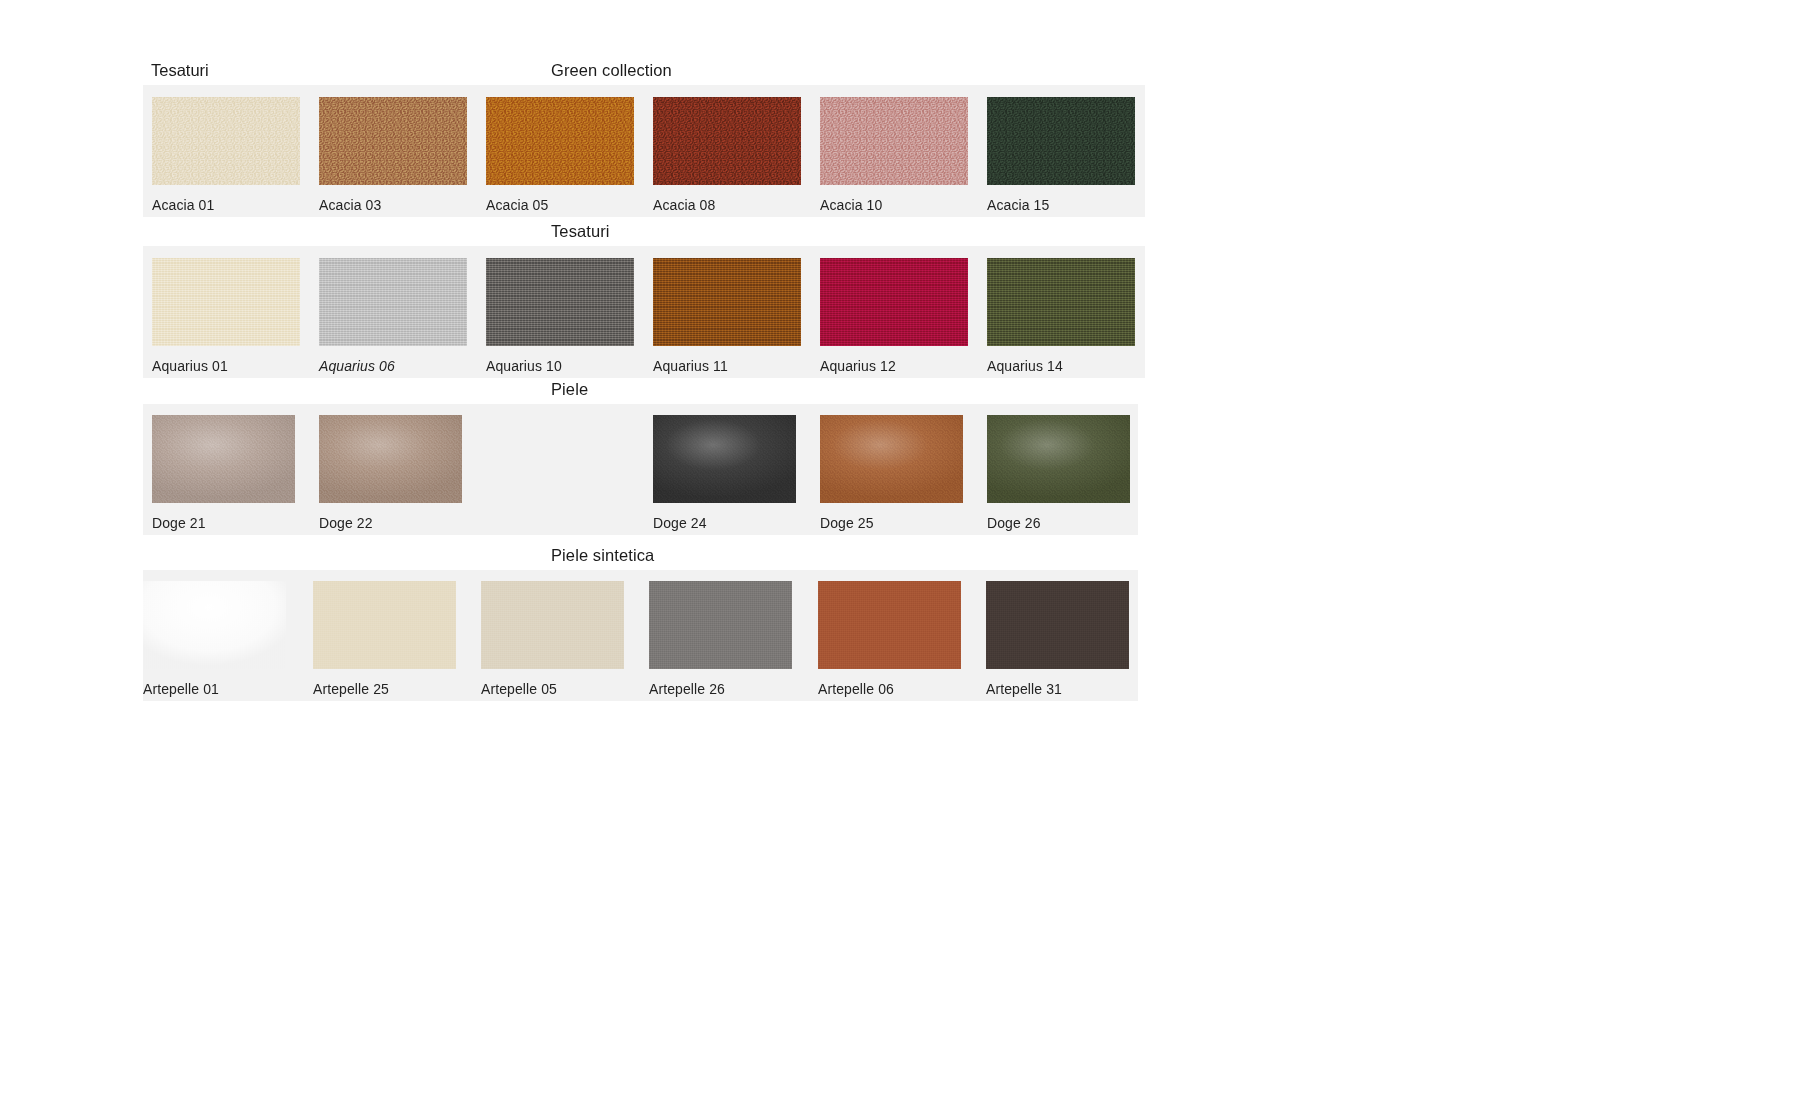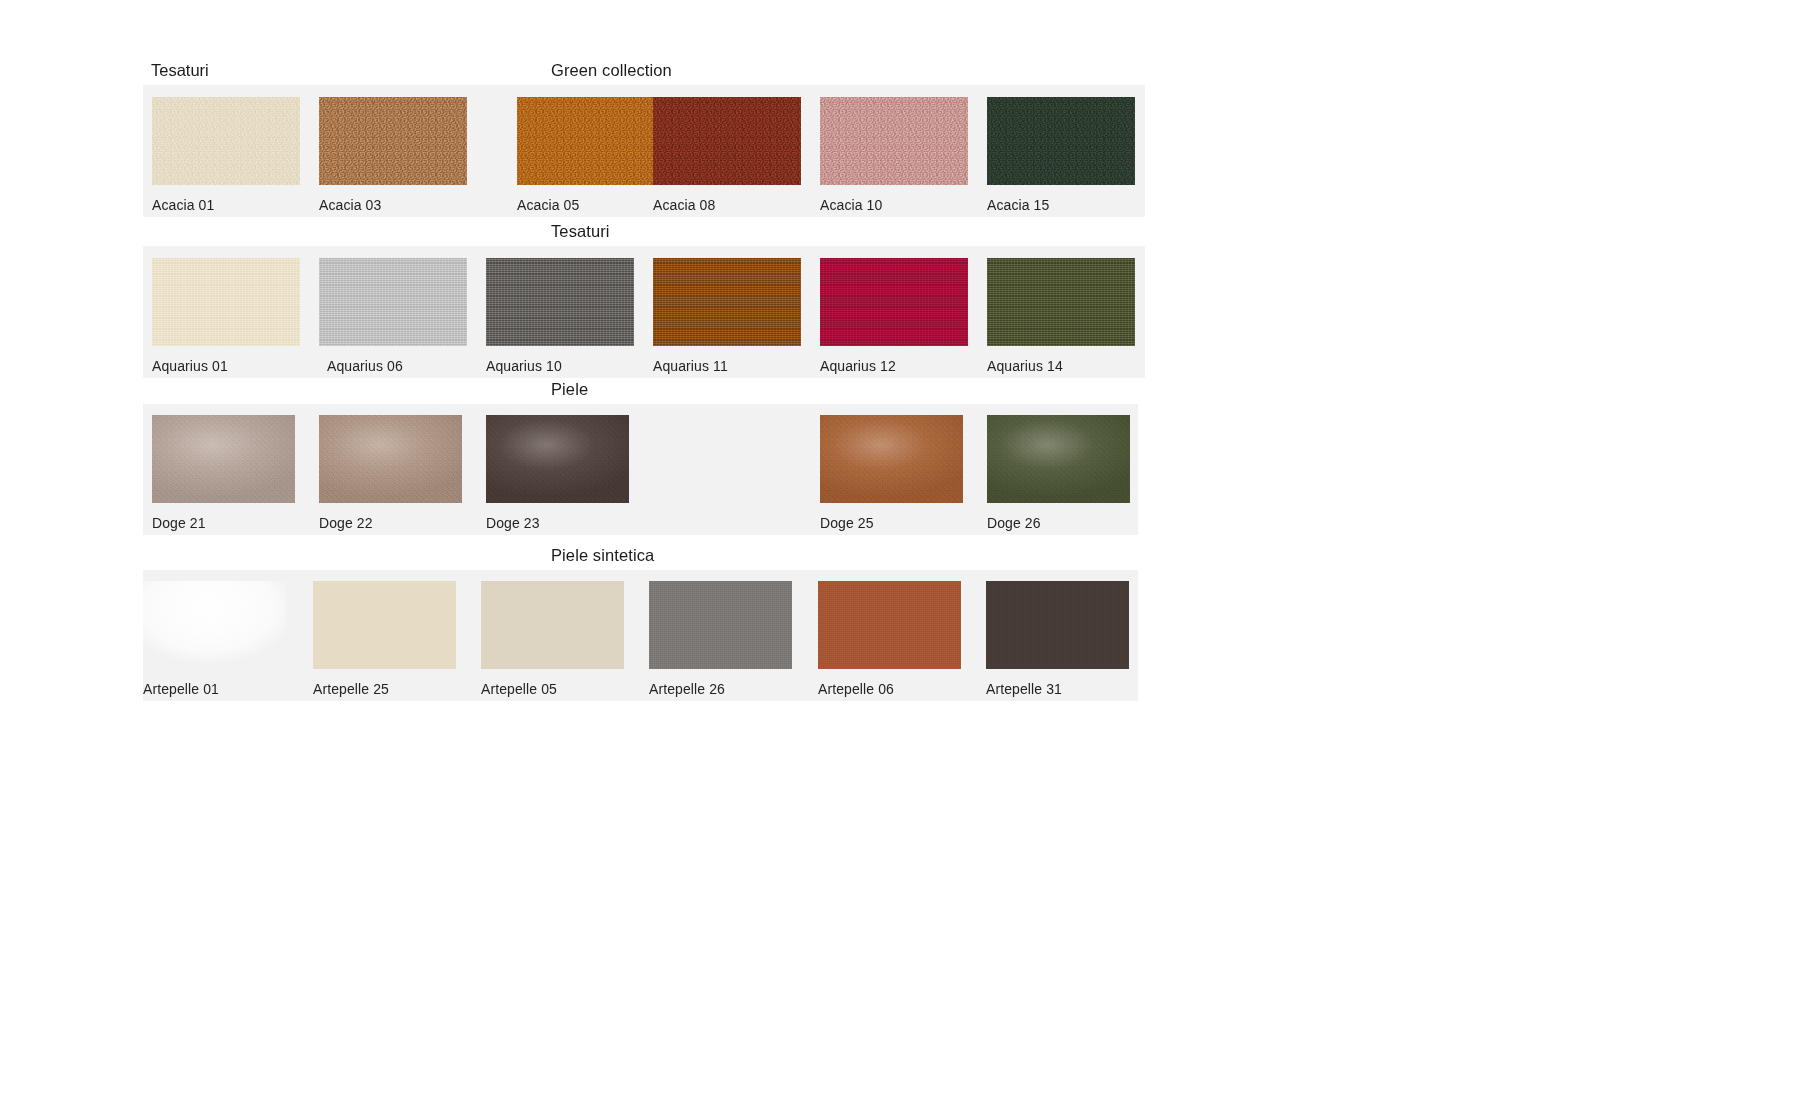--- a/index.html
+++ b/index.html
@@ -139,21 +139,21 @@
               <div class="swatch-inner tex-boucle"></div>
             </div>
             <div class="swatch-label" style="left: 0px; top: 112px;">Acacia 01</div>
           </div>
           <div class="swatch-cell" style="left: 176px; top: 0px; width: 166px; height: 132px;">
             <div class="swatch" style="left: 0px; top: 12px; width: 148px; height: 88px; background: rgb(169, 118, 77);">
               <div class="swatch-inner tex-boucle"></div>
             </div>
             <div class="swatch-label" style="left: 0px; top: 112px;">Acacia 03</div>
           </div>
-          <div class="swatch-cell" style="left: 343px; top: 0px; width: 166px; height: 132px; margin-left: 31px;">
+          <div class="swatch-cell" style="left: 343px; top: 0px; width: 166px; height: 132px;">
             <div class="swatch" style="left: 0px; top: 12px; width: 148px; height: 88px; background: rgb(178, 102, 27);">
               <div class="swatch-inner tex-boucle"></div>
             </div>
             <div class="swatch-label" style="left: 0px; top: 112px;">Acacia 05</div>
           </div>
           <div class="swatch-cell" style="left: 510px; top: 0px; width: 166px; height: 132px;">
             <div class="swatch" style="left: 0px; top: 12px; width: 148px; height: 88px; background: rgb(126, 46, 29);">
               <div class="swatch-inner tex-boucle"></div>
             </div>
             <div class="swatch-label" style="left: 0px; top: 112px;">Acacia 08</div>
@@ -178,21 +178,21 @@
           <div class="swatch-cell" style="left: 9px; top: 0px; width: 166px; height: 132px;">
             <div class="swatch" style="left: 0px; top: 12px; width: 148px; height: 88px; background: rgb(236, 227, 203);">
               <div class="swatch-inner tex-weave"></div>
             </div>
             <div class="swatch-label" style="left: 0px; top: 112px;">Aquarius 01</div>
           </div>
           <div class="swatch-cell" style="left: 176px; top: 0px; width: 166px; height: 132px;">
             <div class="swatch" style="left: 0px; top: 12px; width: 148px; height: 88px; background: rgb(194, 194, 194);">
               <div class="swatch-inner tex-weave"></div>
             </div>
-            <div class="swatch-label" style="left: 8px; top: 112px;">Aquarius 06</div>
+            <div class="swatch-label" style="left: 0px; top: 112px; font-style: italic;">Aquarius 06</div>
           </div>
           <div class="swatch-cell" style="left: 343px; top: 0px; width: 166px; height: 132px;">
             <div class="swatch" style="left: 0px; top: 12px; width: 148px; height: 88px; background: rgb(102, 99, 96);">
               <div class="swatch-inner tex-weave"></div>
             </div>
             <div class="swatch-label" style="left: 0px; top: 112px;">Aquarius 10</div>
           </div>
           <div class="swatch-cell" style="left: 510px; top: 0px; width: 166px; height: 132px;">
             <div class="swatch" style="left: 0px; top: 12px; width: 148px; height: 88px; background: rgb(138, 77, 22);">
               <div class="swatch-inner tex-weave"></div>
@@ -223,26 +223,26 @@
             </div>
             <div class="swatch-label" style="left: 0px; top: 111px;">Doge 21</div>
           </div>
           <div class="swatch-cell" style="left: 176px; top: 0px; width: 161px; height: 131px;">
             <div class="swatch" style="left: 0px; top: 11px; width: 143px; height: 88px; background: rgb(171, 146, 129);">
               <div class="swatch-inner tex-leather"></div>
               <div class="sheen"></div>
             </div>
             <div class="swatch-label" style="left: 0px; top: 111px;">Doge 22</div>
           </div>
-          <div class="swatch-cell" style="left: 343px; top: 0px; width: 161px; height: 131px;">
-            <div class="swatch" style="left: 0px; top: 11px; width: 143px; height: 88px; background: rgb(75, 60, 55);">
-              <div class="swatch-inner tex-leather"></div>
-              <div class="sheen"></div>
-            </div>
-            <div class="swatch-label" style="left: 0px; top: 111px;">Doge 23</div>
+          <div class="swatch-cell" style="left: 510px; top: 0px; width: 161px; height: 131px;">
+            <div class="swatch" style="left: 0px; top: 11px; width: 143px; height: 88px; background: rgb(51, 51, 51);">
+              <div class="swatch-inner tex-leather"></div>
+              <div class="sheen"></div>
+            </div>
+            <div class="swatch-label" style="left: 0px; top: 111px;">Doge 24</div>
           </div>
           <div class="swatch-cell" style="left: 677px; top: 0px; width: 161px; height: 131px;">
             <div class="swatch" style="left: 0px; top: 11px; width: 143px; height: 88px; background: rgb(165, 95, 50);">
               <div class="swatch-inner tex-leather"></div>
               <div class="sheen"></div>
             </div>
             <div class="swatch-label" style="left: 0px; top: 111px;">Doge 25</div>
           </div>
           <div class="swatch-cell" style="left: 844px; top: 0px; width: 161px; height: 131px;">
             <div class="swatch" style="left: 0px; top: 11px; width: 143px; height: 88px; background: rgb(75, 84, 52);">

